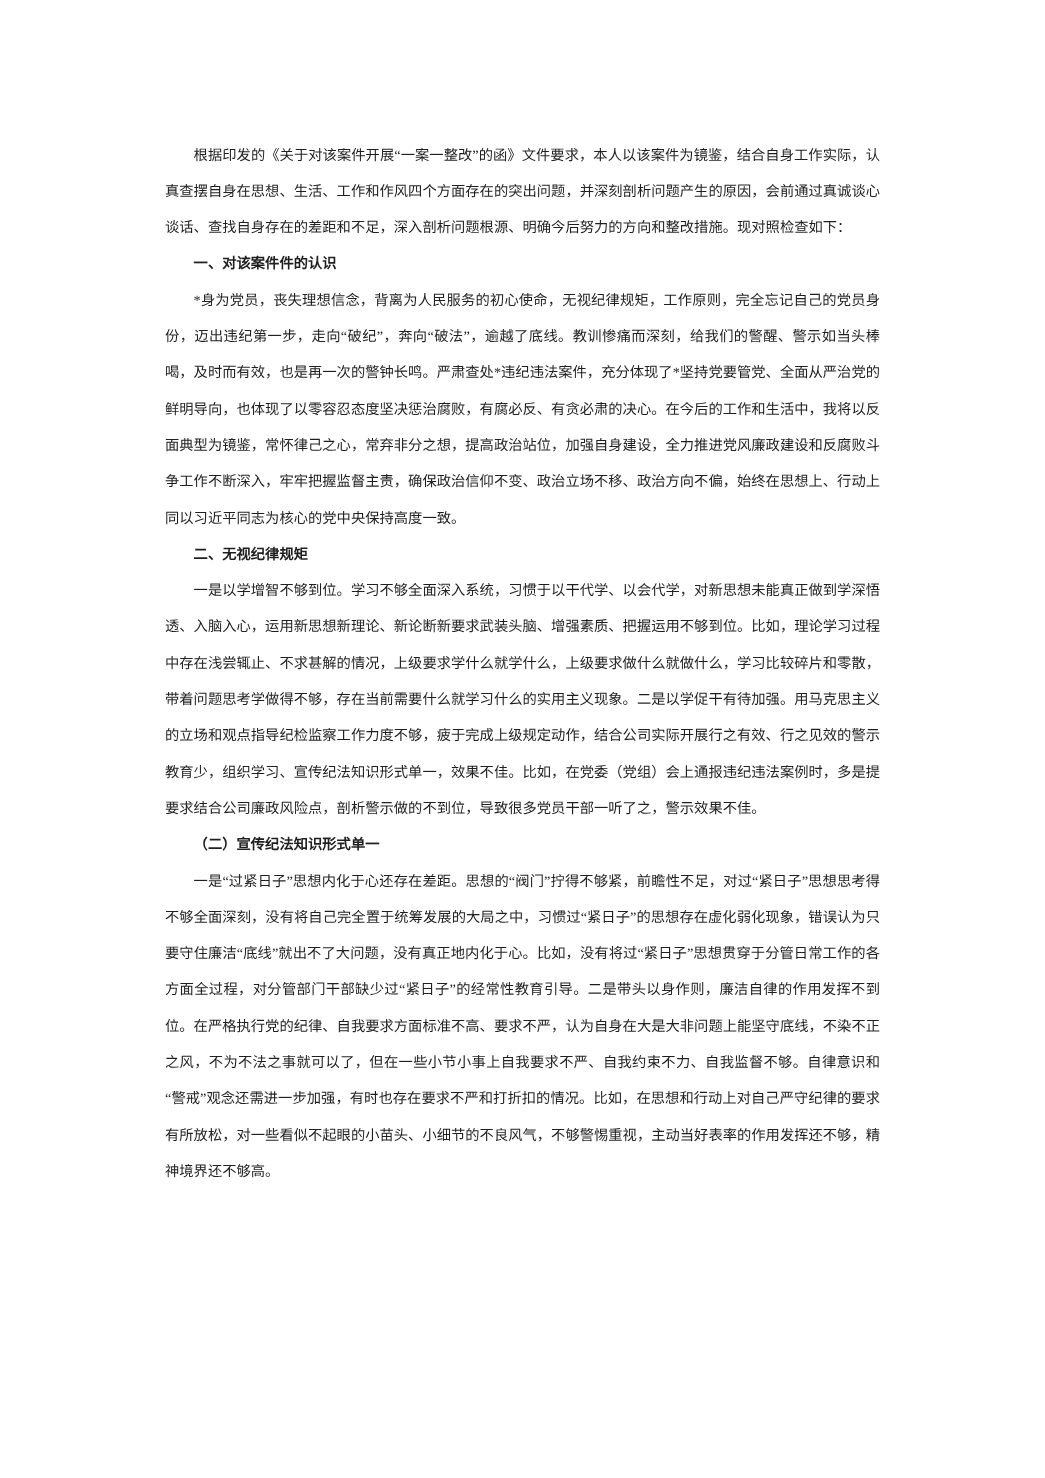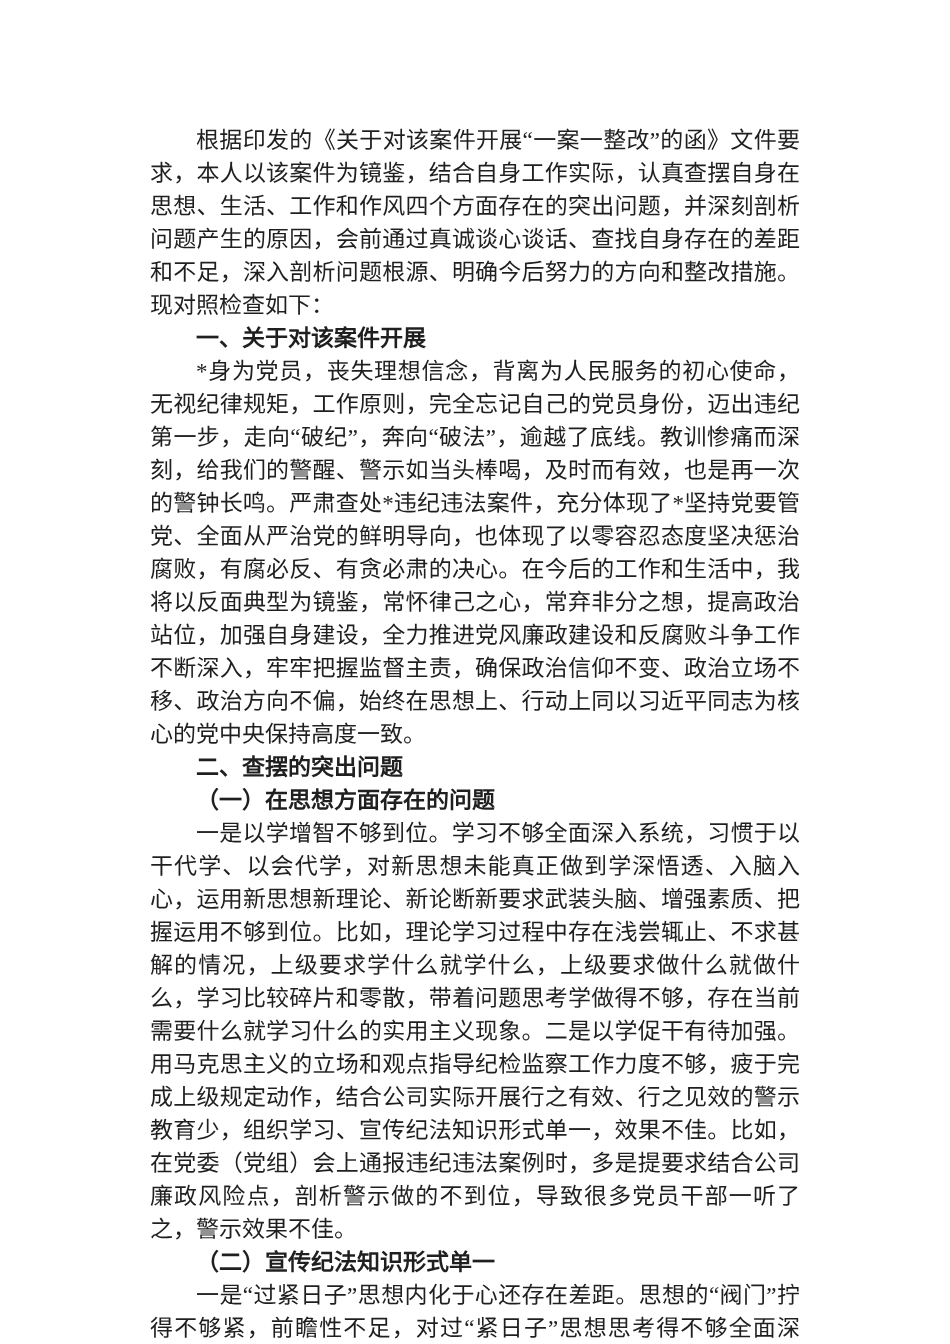--- a/index.html
+++ b/index.html
@@ -11,37 +11,36 @@
     width: 950px;
     min-height: 1344px;
     box-sizing: border-box;
     background: #ffffff;
     padding: 124px 150px 80px 150px;
     font-family: "Liberation Serif", "DejaVu Serif", serif;
     color: #1f1f1f;
   }
   .doc p {
     margin: 0;
-    font-size: 23px;
+    font-size: 13px;
     line-height: 33px;
     text-indent: 2em;
     text-align: justify;
     word-break: break-all;
   }
   .doc p.heading {
     font-weight: bold;
   }
 </style>
 </head>
 <body>
 
 <div class="page">
   <div class="doc">
     <p class="body">根据印发的《关于对该案件开展“一案一整改”的函》文件要求，本人以该案件为镜鉴，结合自身工作实际，认真查摆自身在思想、生活、工作和作风四个方面存在的突出问题，并深刻剖析问题产生的原因，会前通过真诚谈心谈话、查找自身存在的差距和不足，深入剖析问题根源、明确今后努力的方向和整改措施。现对照检查如下：</p>
-    <p class="heading">一、关于对该案件开展</p>
+    <p class="heading">一、对该案件件的认识</p>
     <p class="body">*身为党员，丧失理想信念，背离为人民服务的初心使命，无视纪律规矩，工作原则，完全忘记自己的党员身份，迈出违纪第一步，走向“破纪”，奔向“破法”，逾越了底线。教训惨痛而深刻，给我们的警醒、警示如当头棒喝，及时而有效，也是再一次的警钟长鸣。严肃查处*违纪违法案件，充分体现了*坚持党要管党、全面从严治党的鲜明导向，也体现了以零容忍态度坚决惩治腐败，有腐必反、有贪必肃的决心。在今后的工作和生活中，我将以反面典型为镜鉴，常怀律己之心，常弃非分之想，提高政治站位，加强自身建设，全力推进党风廉政建设和反腐败斗争工作不断深入，牢牢把握监督主责，确保政治信仰不变、政治立场不移、政治方向不偏，始终在思想上、行动上同以习近平同志为核心的党中央保持高度一致。</p>
-    <p class="heading">二、查摆的突出问题</p>
-    <p class="heading">（一）在思想方面存在的问题</p>
+    <p class="heading">二、无视纪律规矩</p>
     <p class="body">一是以学增智不够到位。学习不够全面深入系统，习惯于以干代学、以会代学，对新思想未能真正做到学深悟透、入脑入心，运用新思想新理论、新论断新要求武装头脑、增强素质、把握运用不够到位。比如，理论学习过程中存在浅尝辄止、不求甚解的情况，上级要求学什么就学什么，上级要求做什么就做什么，学习比较碎片和零散，带着问题思考学做得不够，存在当前需要什么就学习什么的实用主义现象。二是以学促干有待加强。用马克思主义的立场和观点指导纪检监察工作力度不够，疲于完成上级规定动作，结合公司实际开展行之有效、行之见效的警示教育少，组织学习、宣传纪法知识形式单一，效果不佳。比如，在党委（党组）会上通报违纪违法案例时，多是提要求结合公司廉政风险点，剖析警示做的不到位，导致很多党员干部一听了之，警示效果不佳。</p>
     <p class="heading">（二）宣传纪法知识形式单一</p>
     <p class="body">一是“过紧日子”思想内化于心还存在差距。思想的“阀门”拧得不够紧，前瞻性不足，对过“紧日子”思想思考得不够全面深刻，没有将自己完全置于统筹发展的大局之中，习惯过“紧日子”的思想存在虚化弱化现象，错误认为只要守住廉洁“底线”就出不了大问题，没有真正地内化于心。比如，没有将过“紧日子”思想贯穿于分管日常工作的各方面全过程，对分管部门干部缺少过“紧日子”的经常性教育引导。二是带头以身作则，廉洁自律的作用发挥不到位。在严格执行党的纪律、自我要求方面标准不高、要求不严，认为自身在大是大非问题上能坚守底线，不染不正之风，不为不法之事就可以了，但在一些小节小事上自我要求不严、自我约束不力、自我监督不够。自律意识和“警戒”观念还需进一步加强，有时也存在要求不严和打折扣的情况。比如，在思想和行动上对自己严守纪律的要求有所放松，对一些看似不起眼的小苗头、小细节的不良风气，不够警惕重视，主动当好表率的作用发挥还不够，精神境界还不够高。</p>
   </div>
 </div>
 
 </body></html>

